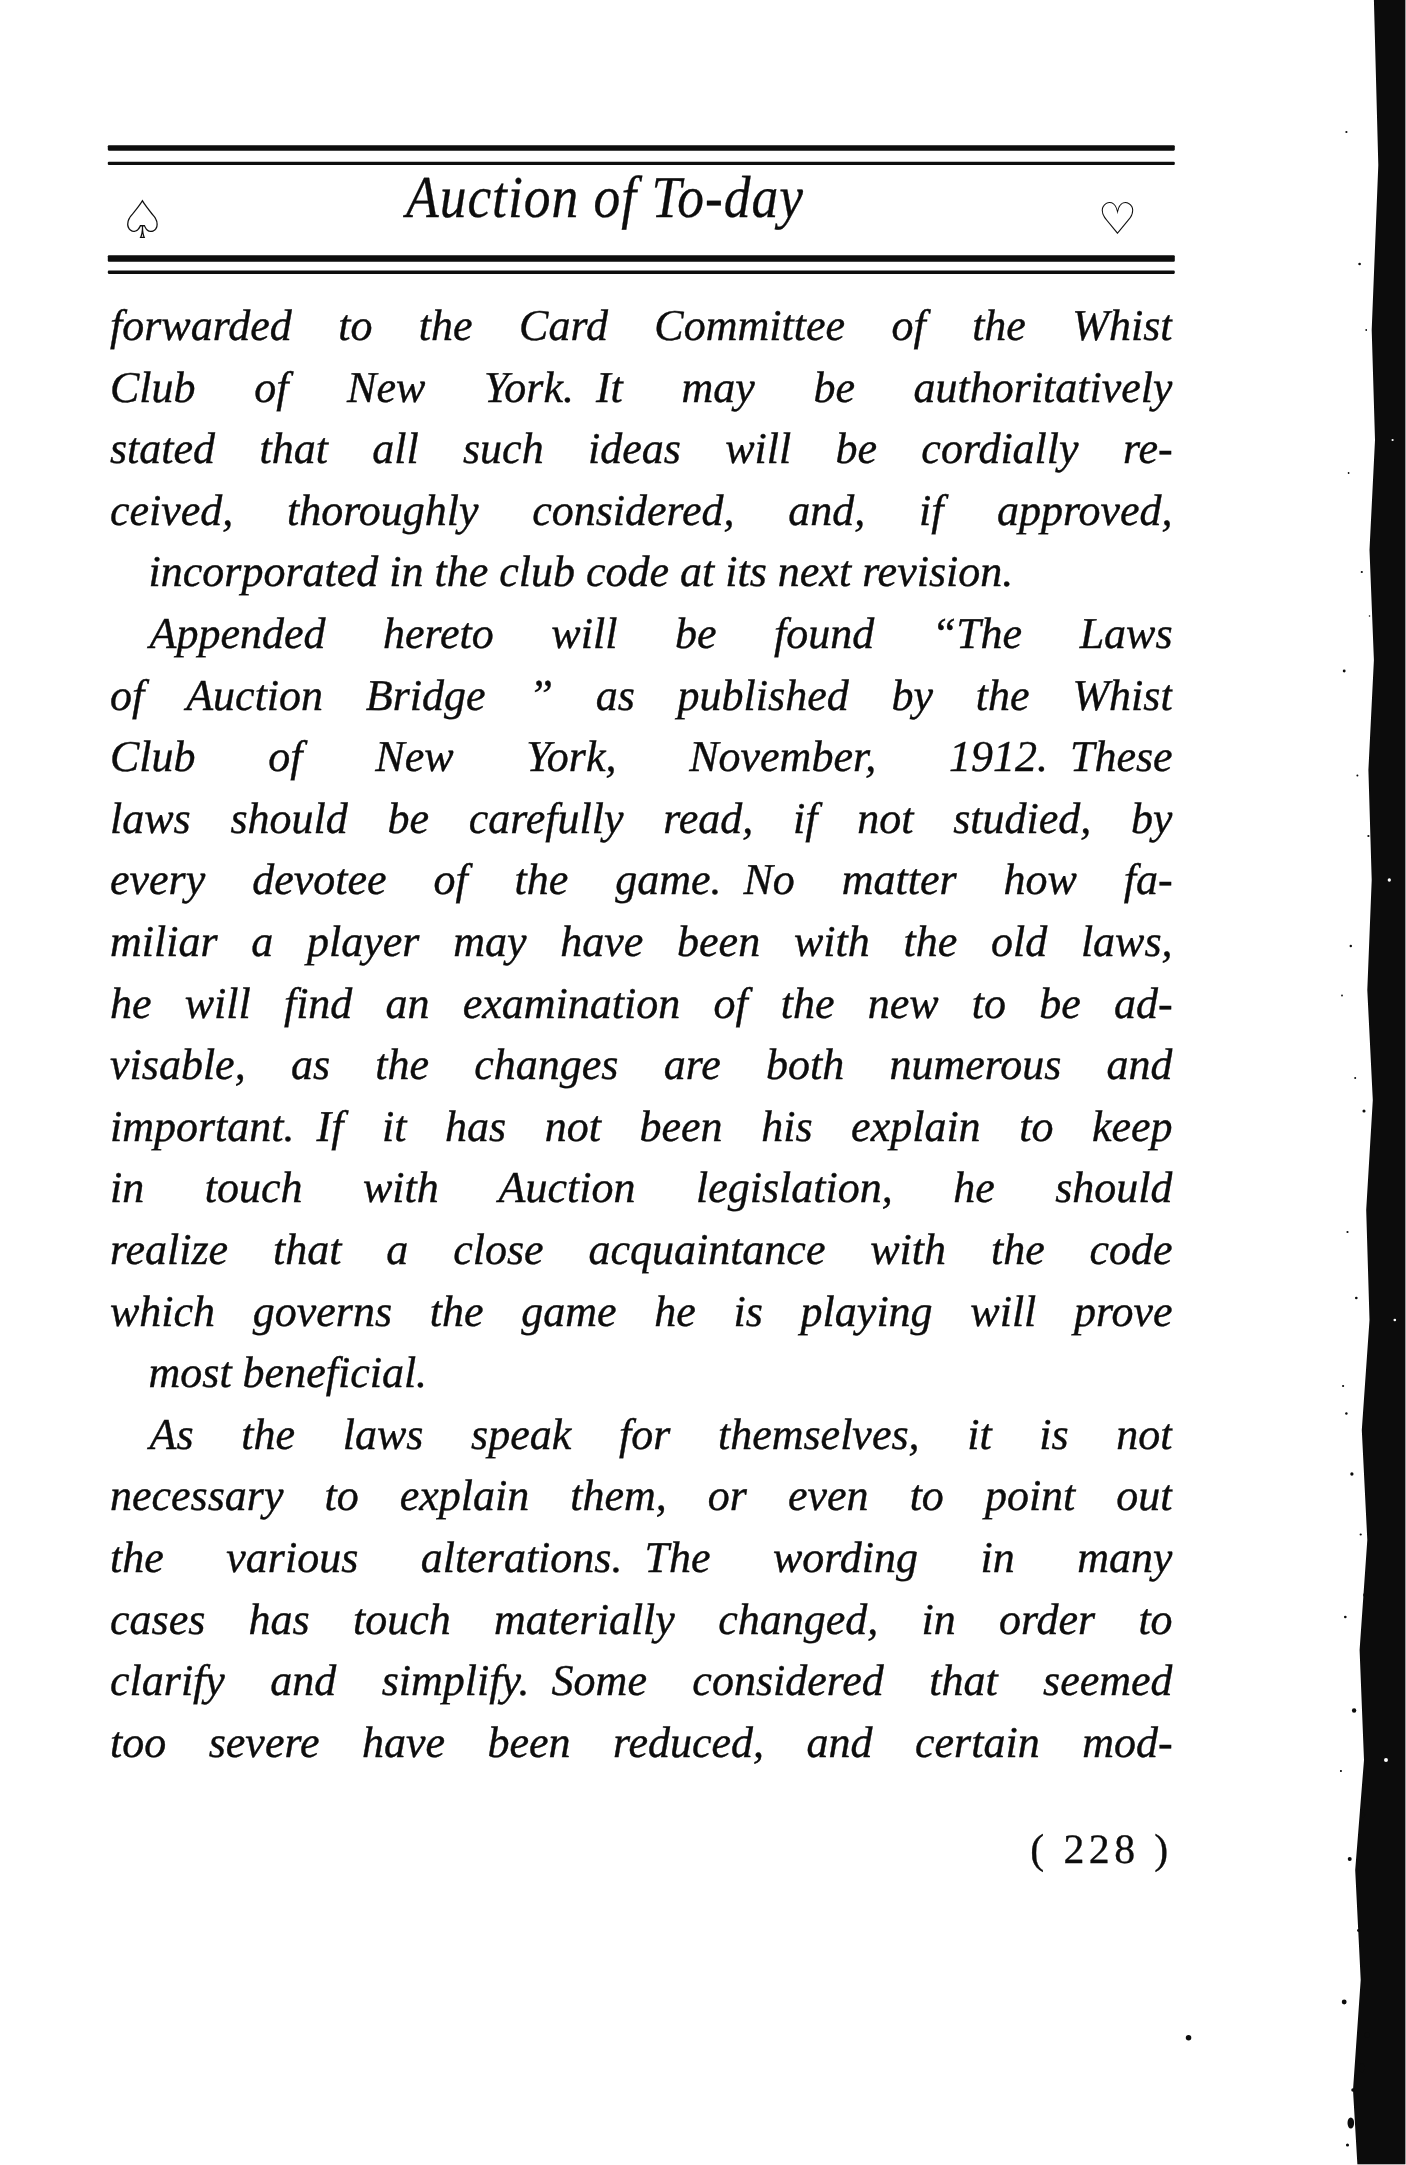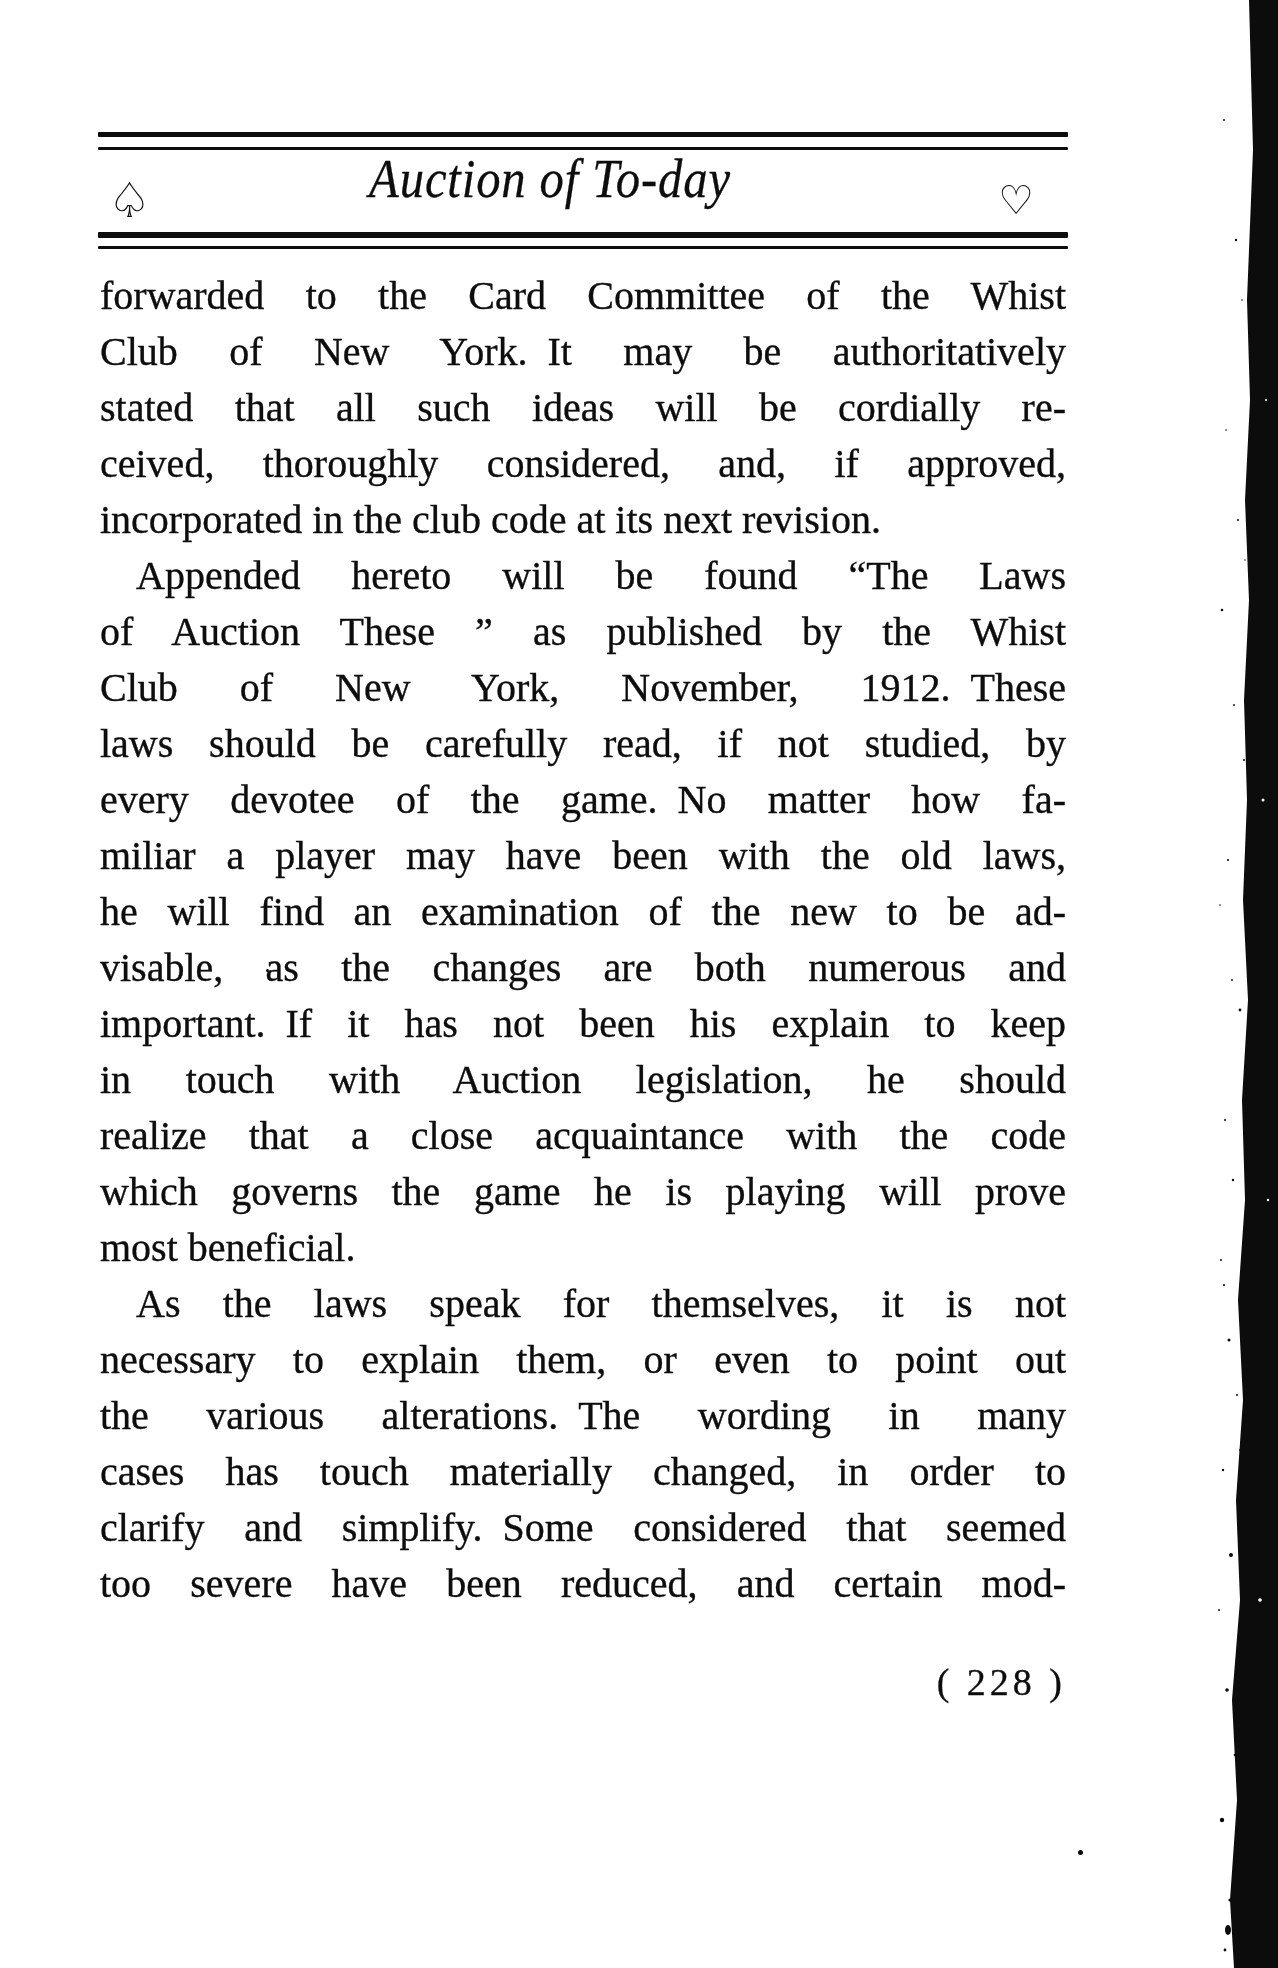--- a/index.html
+++ b/index.html
@@ -50,22 +50,23 @@
     width: 966px;
     font-size: 40px;
     line-height: 56px;
     -webkit-text-stroke: 0.35px #0d0d0d;
   }
   .line {
     text-align: justify;
     text-align-last: justify;
     height: 56px;
     overflow: hidden;
-  }
-  .line.last { text-align-last: left; }
+    font-style: italic;
+  }
+  .line.last { text-align-last: left; margin-left: 35px; }
   .line.indent { text-indent: 36px; }
   .folio {
     position: absolute;
     left: 100px; top: 1660px;
     width: 966px;
     text-align: right;
     font-size: 38px;
     letter-spacing: 4px;
     -webkit-text-stroke: 0.3px #0d0d0d;
   }
@@ -105,21 +106,21 @@
       <div class="line">Club of New York. It may be authoritatively</div>
 
       <div class="line">stated that all such ideas will be cordially re-</div>
 
       <div class="line">ceived, thoroughly considered, and, if approved,</div>
 
       <div class="line last">incorporated in the club code at its next revision.</div>
 
       <div class="line indent">Appended hereto will be found “The Laws</div>
 
-      <div class="line">of Auction These ” as published by the Whist</div>
+      <div class="line">of Auction Bridge ” as published by the Whist</div>
 
       <div class="line">Club of New York, November, 1912. These</div>
 
       <div class="line">laws should be carefully read, if not studied, by</div>
 
       <div class="line">every devotee of the game. No matter how fa-</div>
 
       <div class="line">miliar a player may have been with the old laws,</div>
 
       <div class="line">he will find an examination of the new to be ad-</div>

